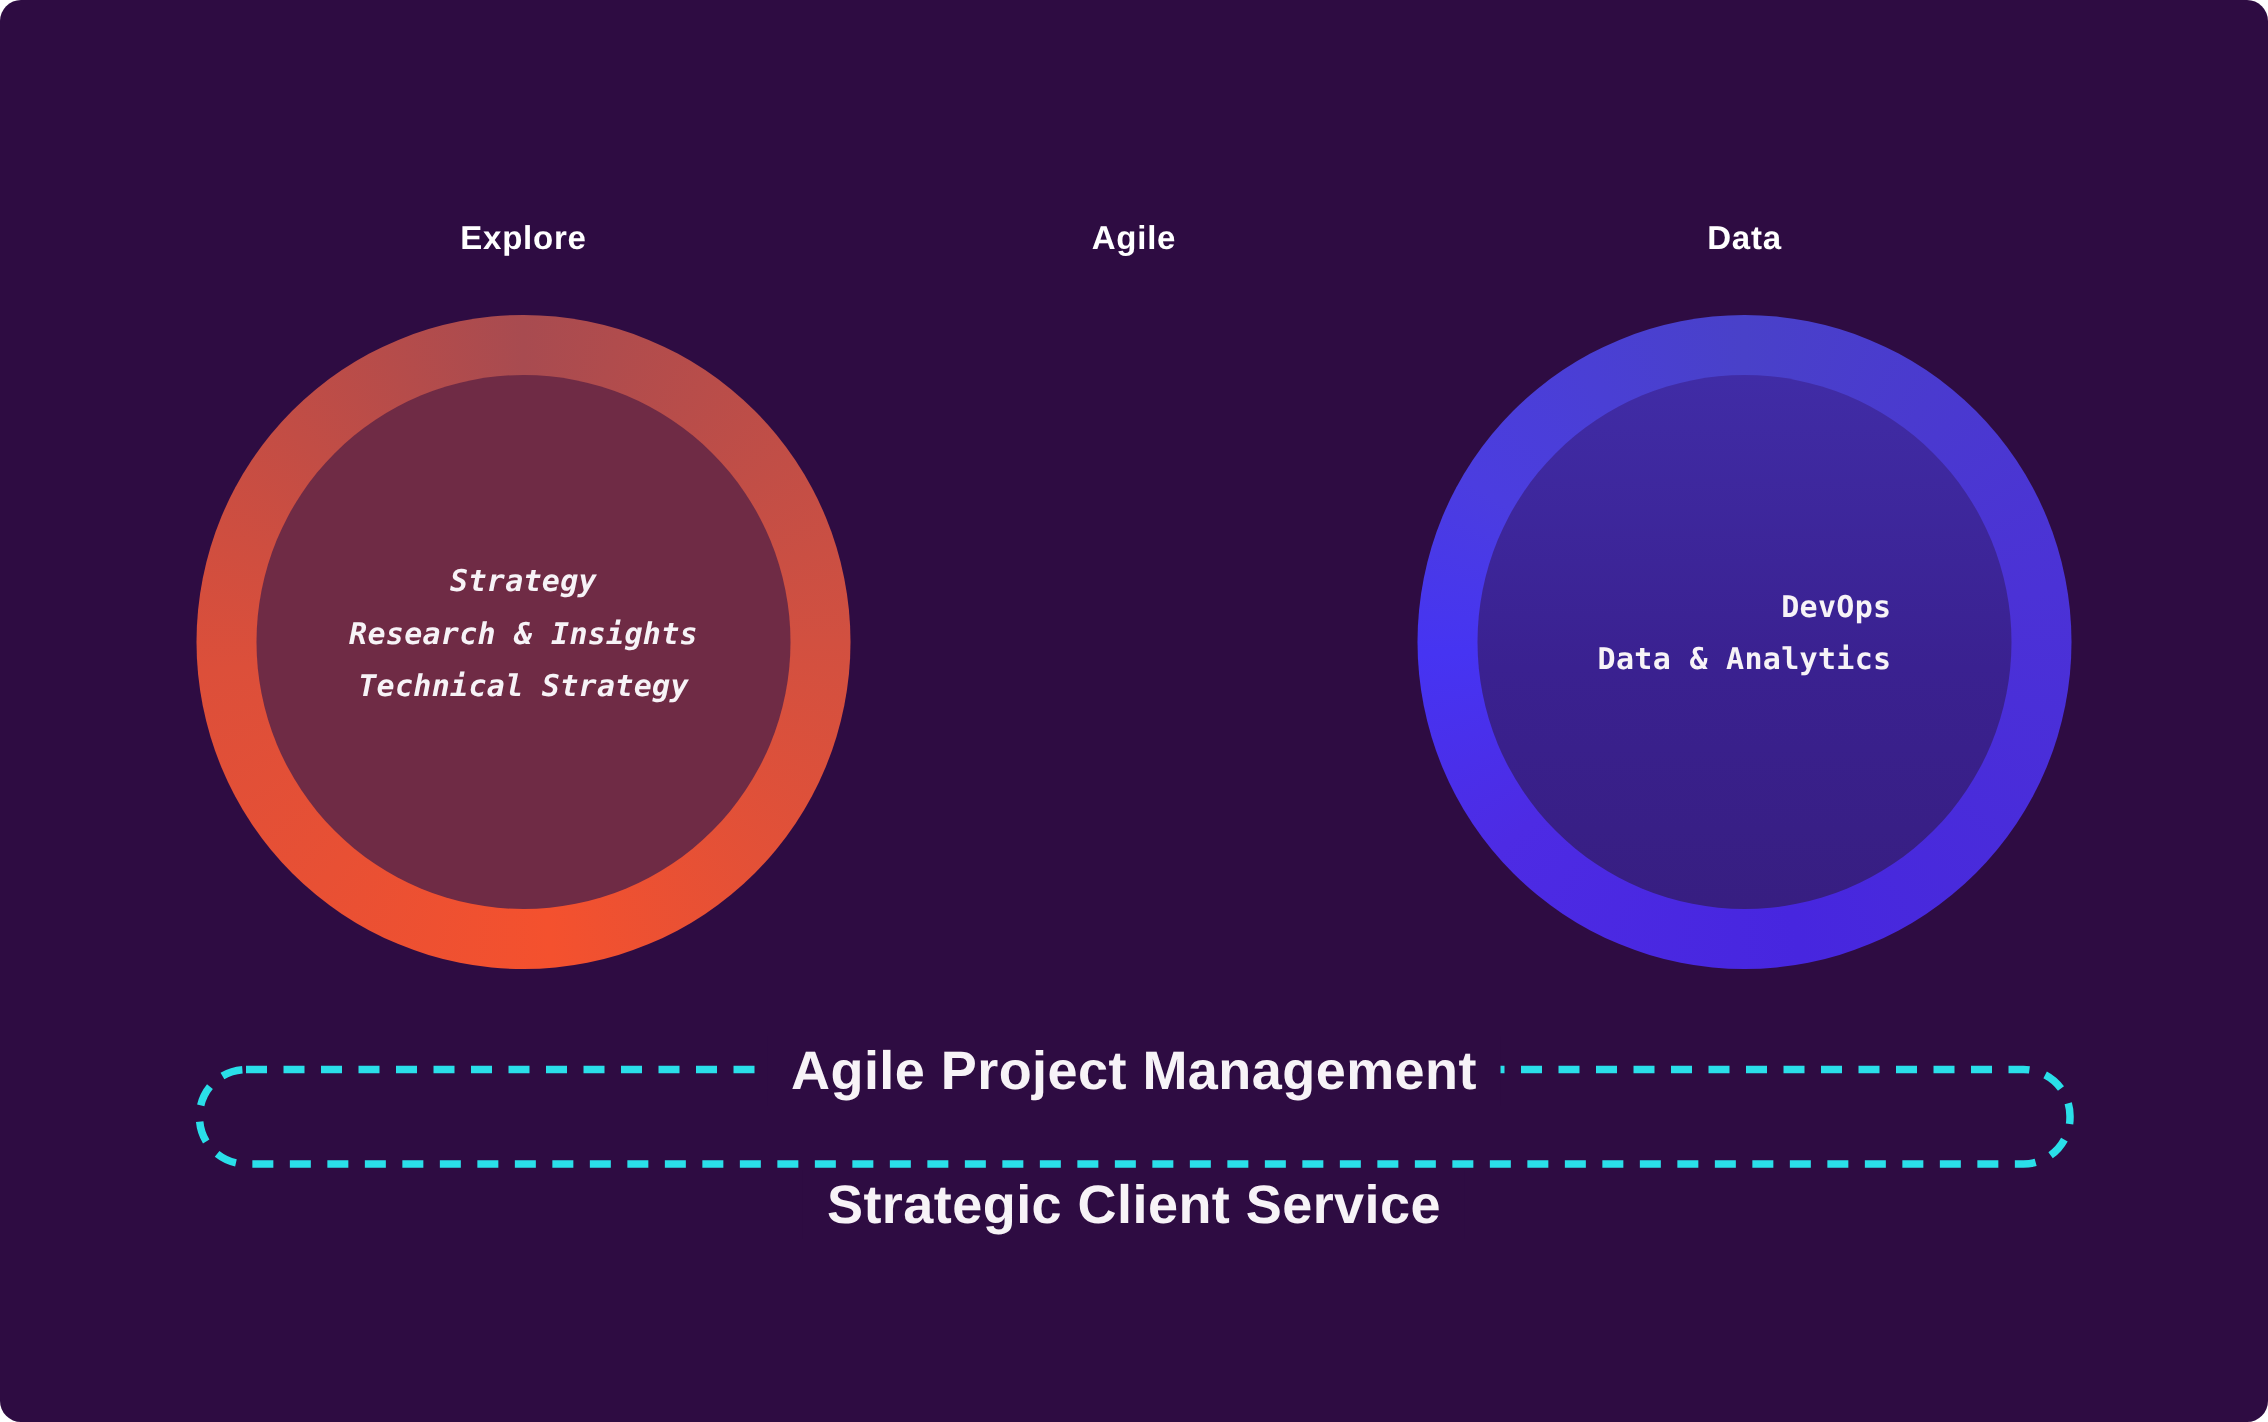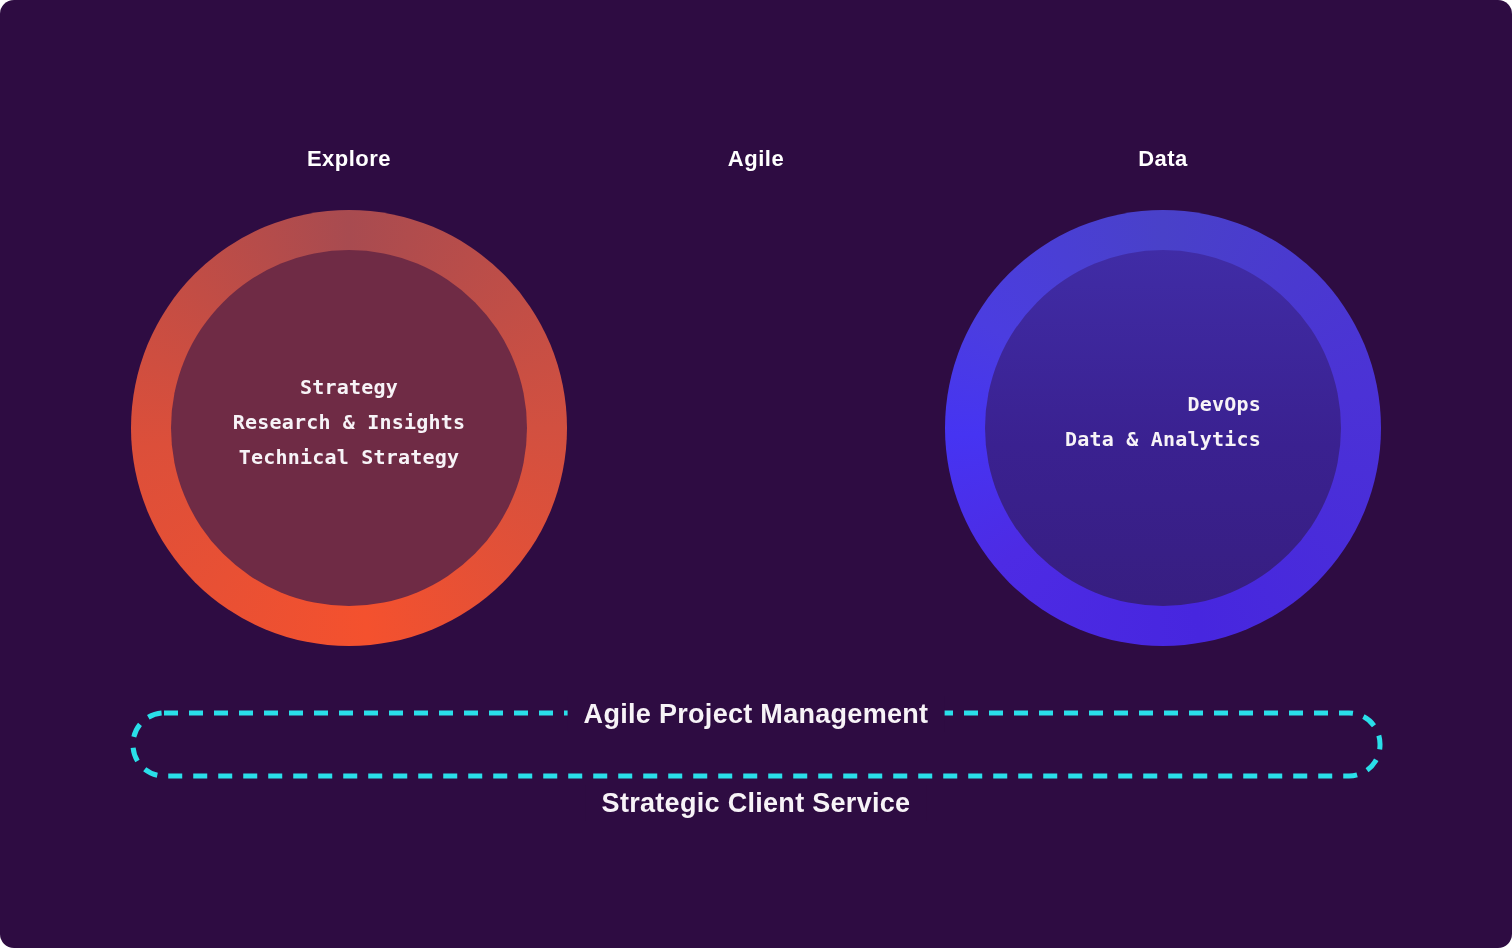--- a/index.html
+++ b/index.html
@@ -37,36 +37,36 @@
       var(--grow-ring,#4941C9) 0deg,#4B32D6 80deg,
       var(--grow-ring-bottom,#4726DF) 170deg,#4D2BE4 230deg,
       var(--grow-ring-bright,#4634F2) 268deg,#4B3DE0 300deg,
       var(--grow-ring,#4941C9) 360deg);
     text-align:right;
   }
   .circle-fill{
     position:absolute;left:40px;top:40px;width:356px;height:356px;border-radius:50%;
     display:flex;align-items:center;justify-content:center;
   }
-  .explore .circle-fill{background:var(--explore-fill,#6F2B45);}
+  .explore .circle-fill{background:var(--explore-fill,#6F2B45);font-style:italic;}
   .build .circle-fill{background:var(--build-fill,#243351);}
   .grow .circle-fill{background:linear-gradient(180deg,#402CA6 0%,#3A2190 55%,#371E81 100%);}
   .service-list{transform:translateY(-6px);}
   .service-item{
     font-family:"DejaVu Sans Mono",monospace;font-weight:bold;
     font-size:20px;line-height:35px;letter-spacing:.2px;
     color:var(--item-text,#F7F3F7);white-space:nowrap;
   }
   .banner{position:absolute;left:0;top:0;width:100%;height:100%;pointer-events:none;}
   .banner svg{position:absolute;left:130px;top:710px;}
   .banner-label{
     position:absolute;left:756px;transform:translate(-50%,-50%);
     background:var(--background,#2E0C42);
     padding:2px 16px;white-space:nowrap;
-    color:var(--banner-text,#F7F3F7);font-size:27px;font-weight:bold;letter-spacing:.3px;
+    color:var(--banner-text,#F7F3F7);font-size:36px;font-weight:bold;letter-spacing:.3px;
   }
   .banner-label.top{top:714px;}
   .banner-label.bottom{top:775px;margin-top:28px;}
 </style>
 </head>
 <body>
 
 <div class="canvas">
 
   <div class="stage explore">

